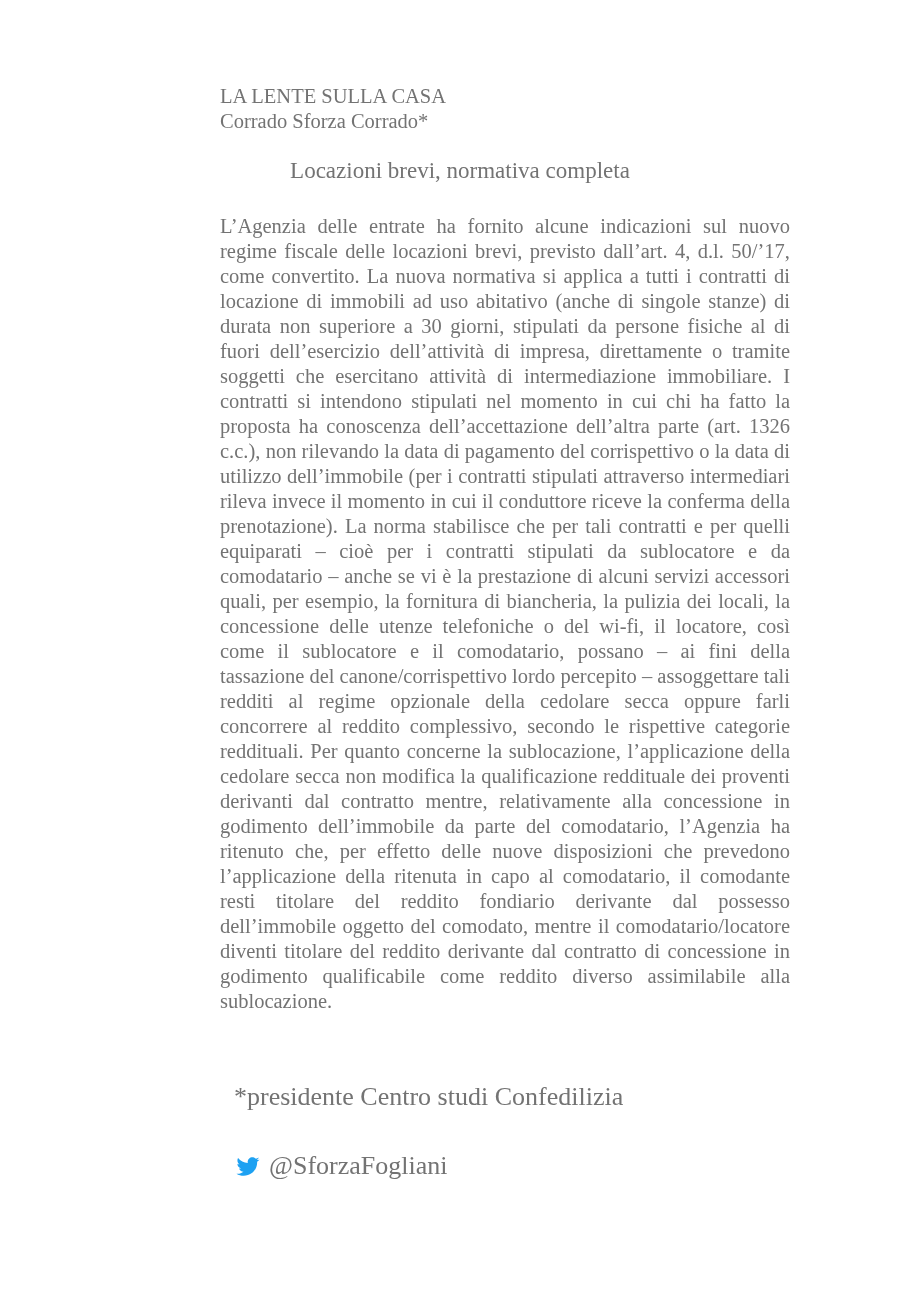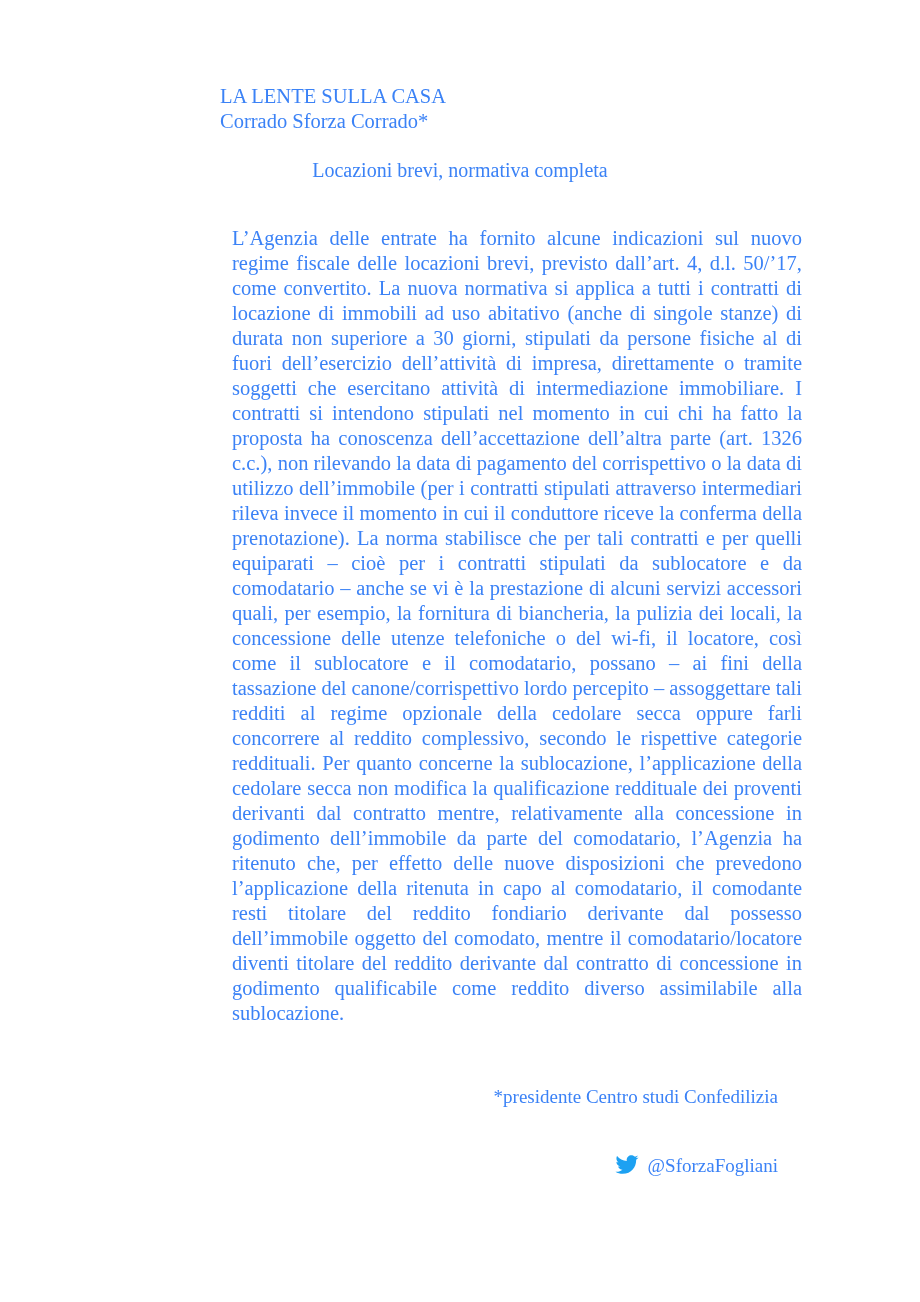--- a/index.html
+++ b/index.html
@@ -6,61 +6,60 @@
     margin: 0;
     padding: 0;
     background: #ffffff;
   }
   .page {
     position: relative;
     width: 920px;
     height: 1302px;
     background: #ffffff;
     font-family: "Liberation Serif", "DejaVu Serif", serif;
-    color: #3b82f6;
+    color: #737373;
     overflow: hidden;
   }
   .header-block {
     position: absolute;
     left: 220px;
     top: 84px;
     width: 570px;
     font-size: 20.5px;
     line-height: 25px;
     text-align: left;
     white-space: nowrap;
   }
   .subtitle-block {
     position: absolute;
     left: 0;
     top: 158px;
     width: 920px;
-    font-size: 20px;
+    font-size: 23px;
     line-height: 25px;
     text-align: center;
   }
   .body-block {
     position: absolute;
     left: 220px;
     top: 214px;
     width: 570px;
-    margin: 12px;
+    margin: 0;
     font-size: 20.5px;
     line-height: 25px;
     text-align: justify;
     text-justify: inter-word;
   }
   .footer-block {
     position: absolute;
-    left: 208px;
+    left: 234px;
     top: 1084px;
     width: 570px;
-    font-size: 19px;
+    font-size: 26px;
     line-height: 25px;
-    text-align: right;
   }
   .twitter-line {
     white-space: nowrap;
     margin-top: 44px;
   }
   .twitter-icon-wrap {
     display: inline-block;
     width: 28px;
     height: 23px;
     vertical-align: -4px;

